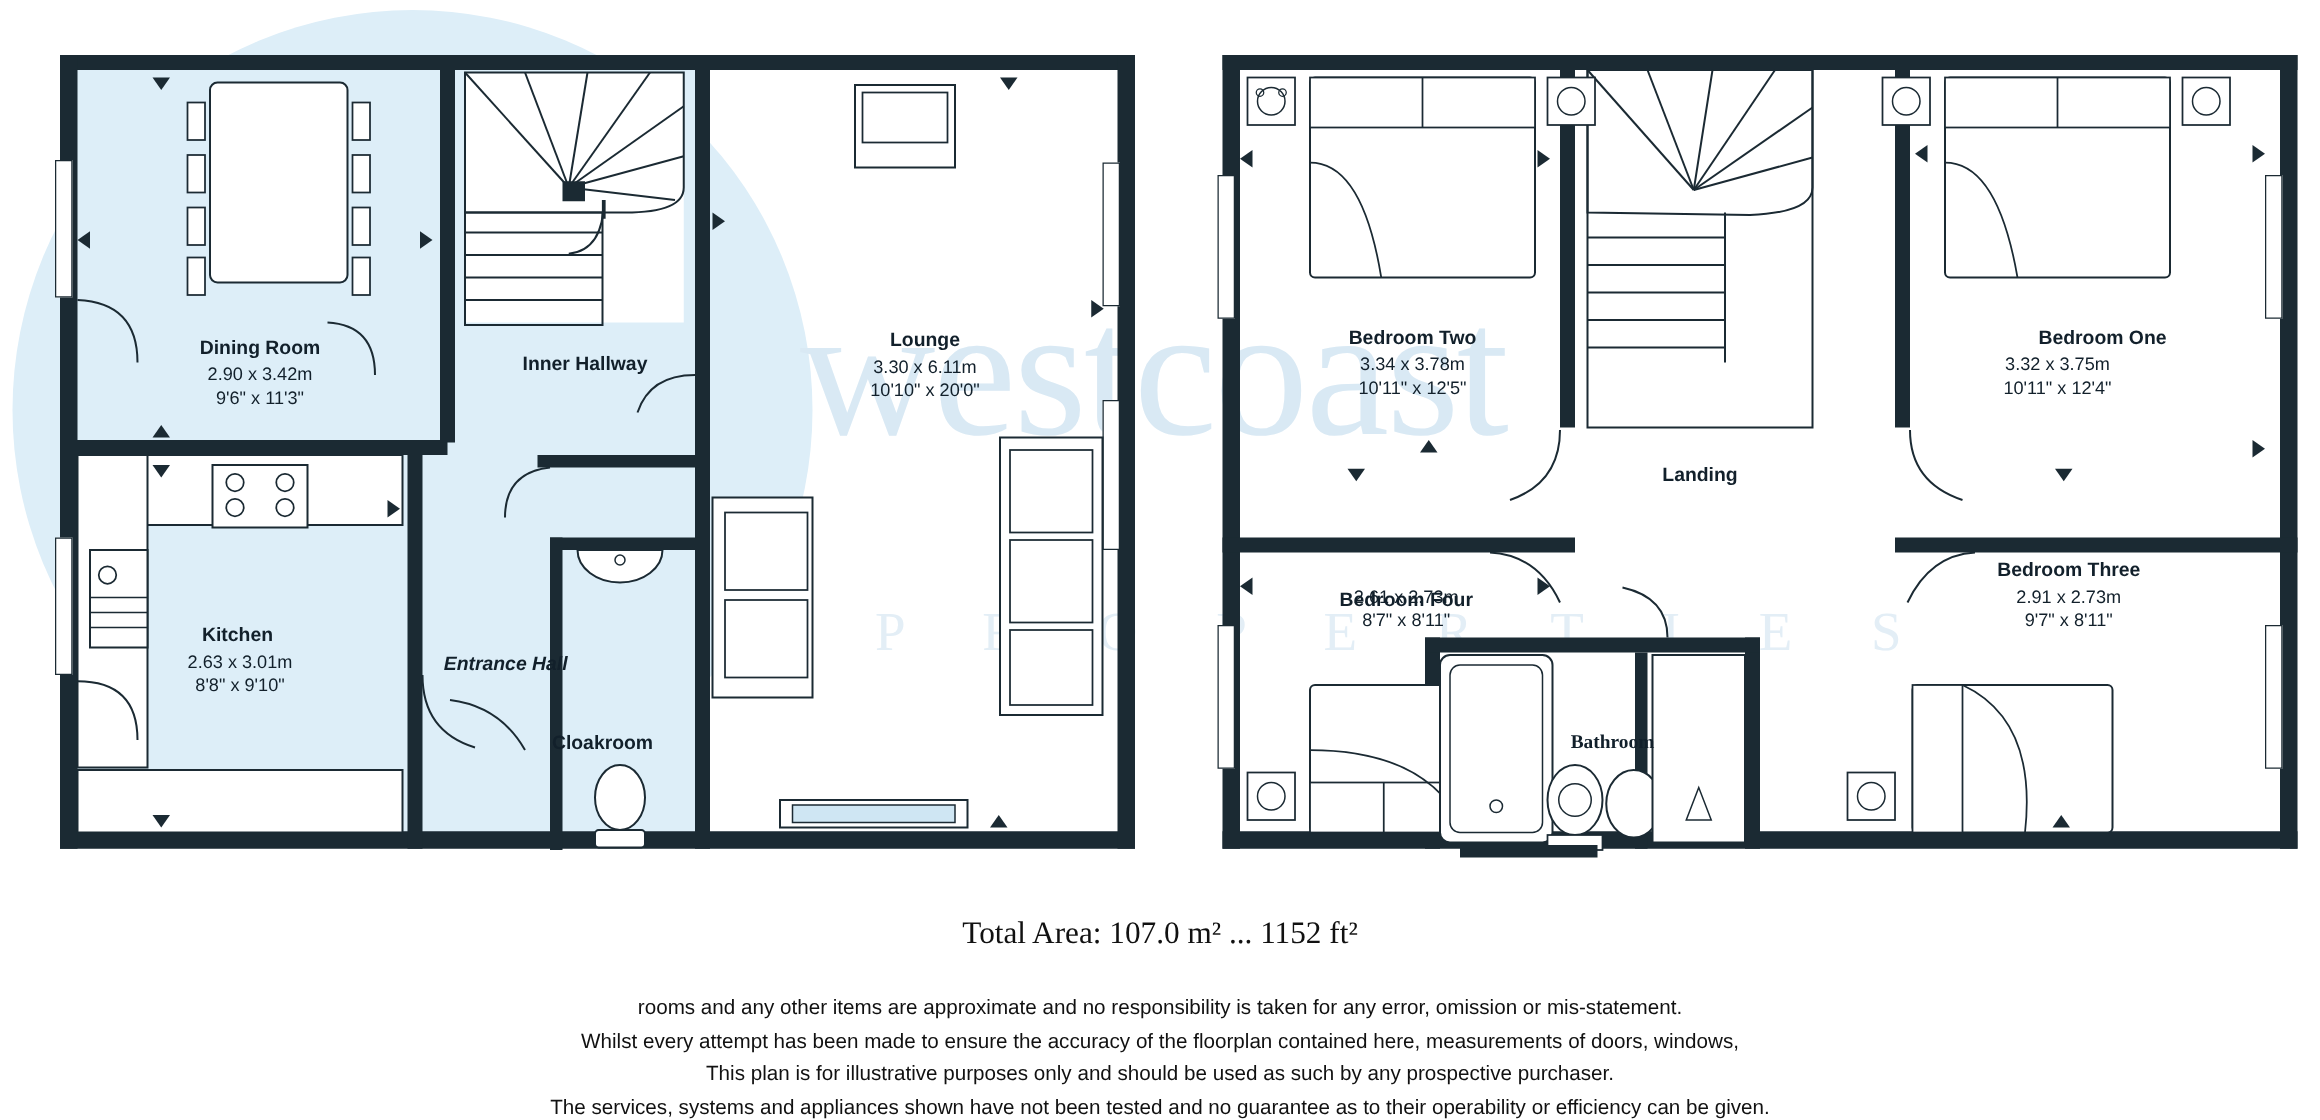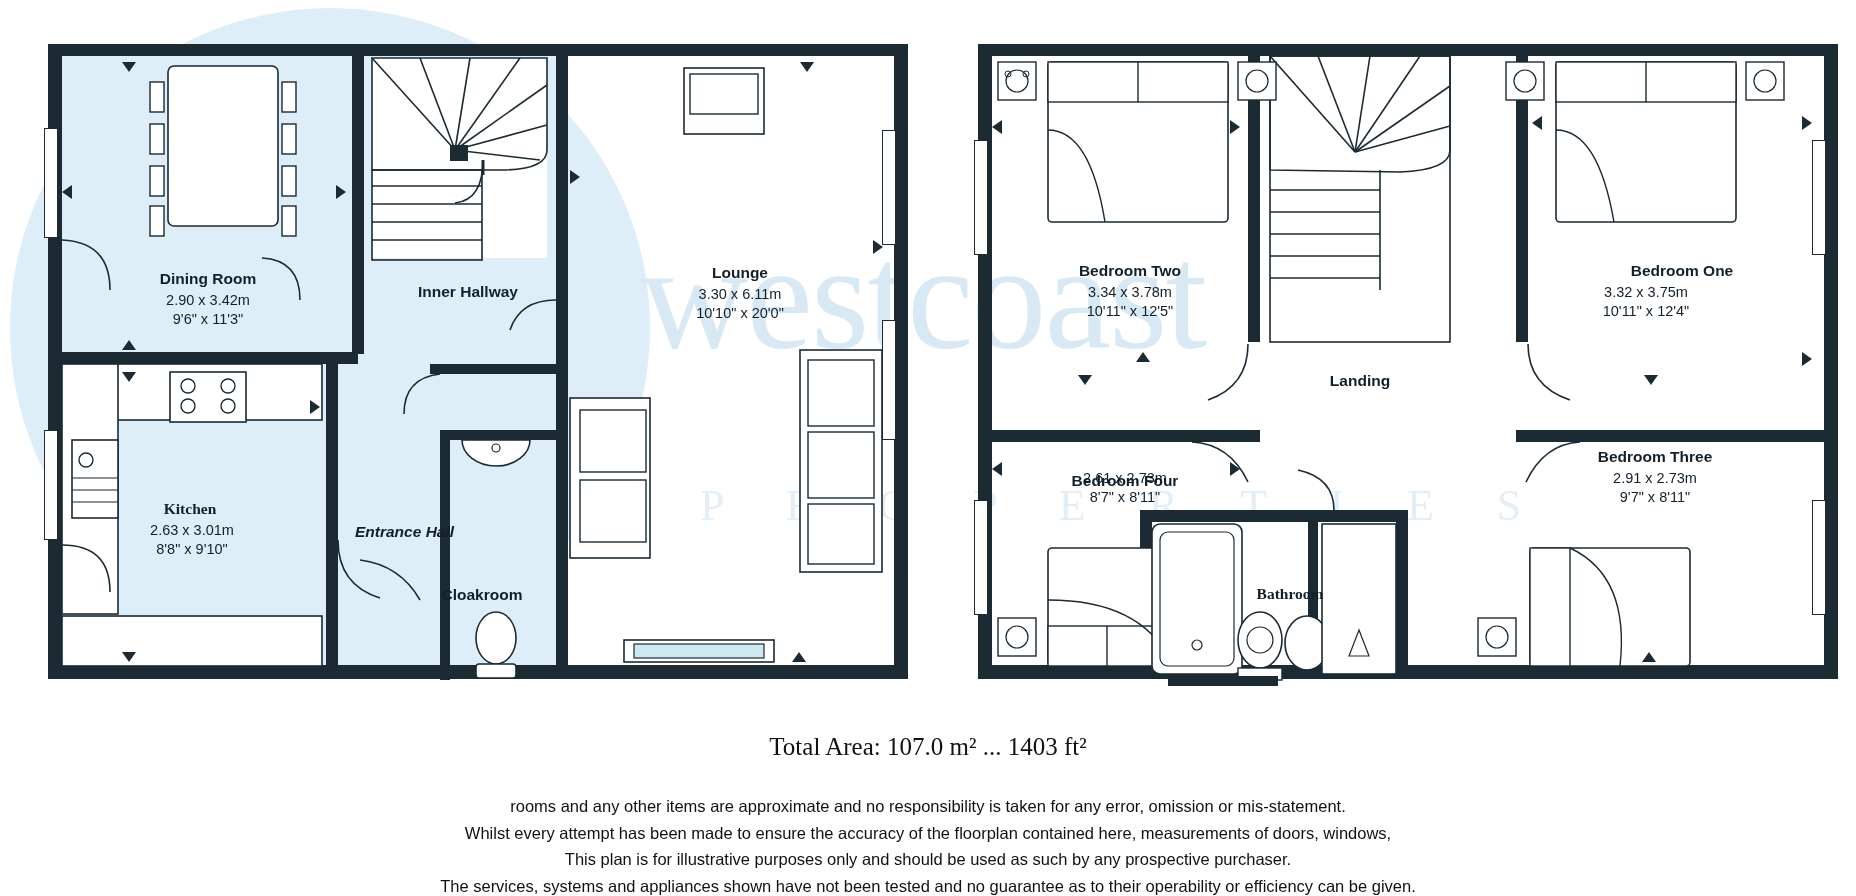--- a/index.html
+++ b/index.html
@@ -159,21 +159,21 @@
   <div class="label" style="left:378px;top:282px;width:150px;">
     <span style="display:inline-block;width:70px;line-height:1.35;">Inner Hallway</span>
   </div>
 
   <div class="label" style="left:640px;top:264px;width:200px;">Lounge</div>
   <div class="dims" style="left:640px;top:285px;width:200px;">
     <span>3.30 x 6.11m</span><br>
     <span>10'10" x 20'0"</span>
   </div>
 
-  <div class="label" style="left:90px;top:500px;width:200px;font-family:Liberation Serif, serif;">Kitchen</div>
+  <div class="label" style="left:90px;top:500px;width:200px;">Kitchen</div>
   <div class="dims" style="left:92px;top:521px;width:200px;">
     <span>2.63 x 3.01m</span><br>
     <span>8'8" x 9'10"</span>
   </div>
 
   <div class="label" style="left:330px;top:522px;width:140px;line-height:1.35;font-style:italic;">
     <span style="display:inline-block;width:90px;">Entrance Hall</span>
   </div>
 
   <div class="label" style="left:392px;top:586px;width:180px;">Cloakroom</div>
@@ -307,19 +307,19 @@
 
   <div class="label" style="left:590px;top:448px;width:270px;">Bedroom Three</div>
   <div class="dims" style="left:590px;top:469px;width:270px;">
     <span>2.91 x 2.73m</span><br>
     <span>9'7" x 8'11"</span>
   </div>
 
   <div class="label" style="left:270px;top:585px;width:180px;font-family:Liberation Serif, serif;">Bathroom</div>
 </div>
 
-<div class="footer total">Total Area: 107.0 m² ... 1403 ft²</div>
+<div class="footer total">Total Area: 107.0 m² ... 1152 ft²</div>
 <div class="footer disc">
   <div>rooms and any other items are approximate and no responsibility is taken for any error, omission or mis-statement.</div>
   <div>Whilst every attempt has been made to ensure the accuracy of the floorplan contained here, measurements of doors, windows,</div>
   <div>This plan is for illustrative purposes only and should be used as such by any prospective purchaser.</div>
   <div>The services, systems and appliances shown have not been tested and no guarantee as to their operability or efficiency can be given.</div>
 </div>
 
 </body></html>

